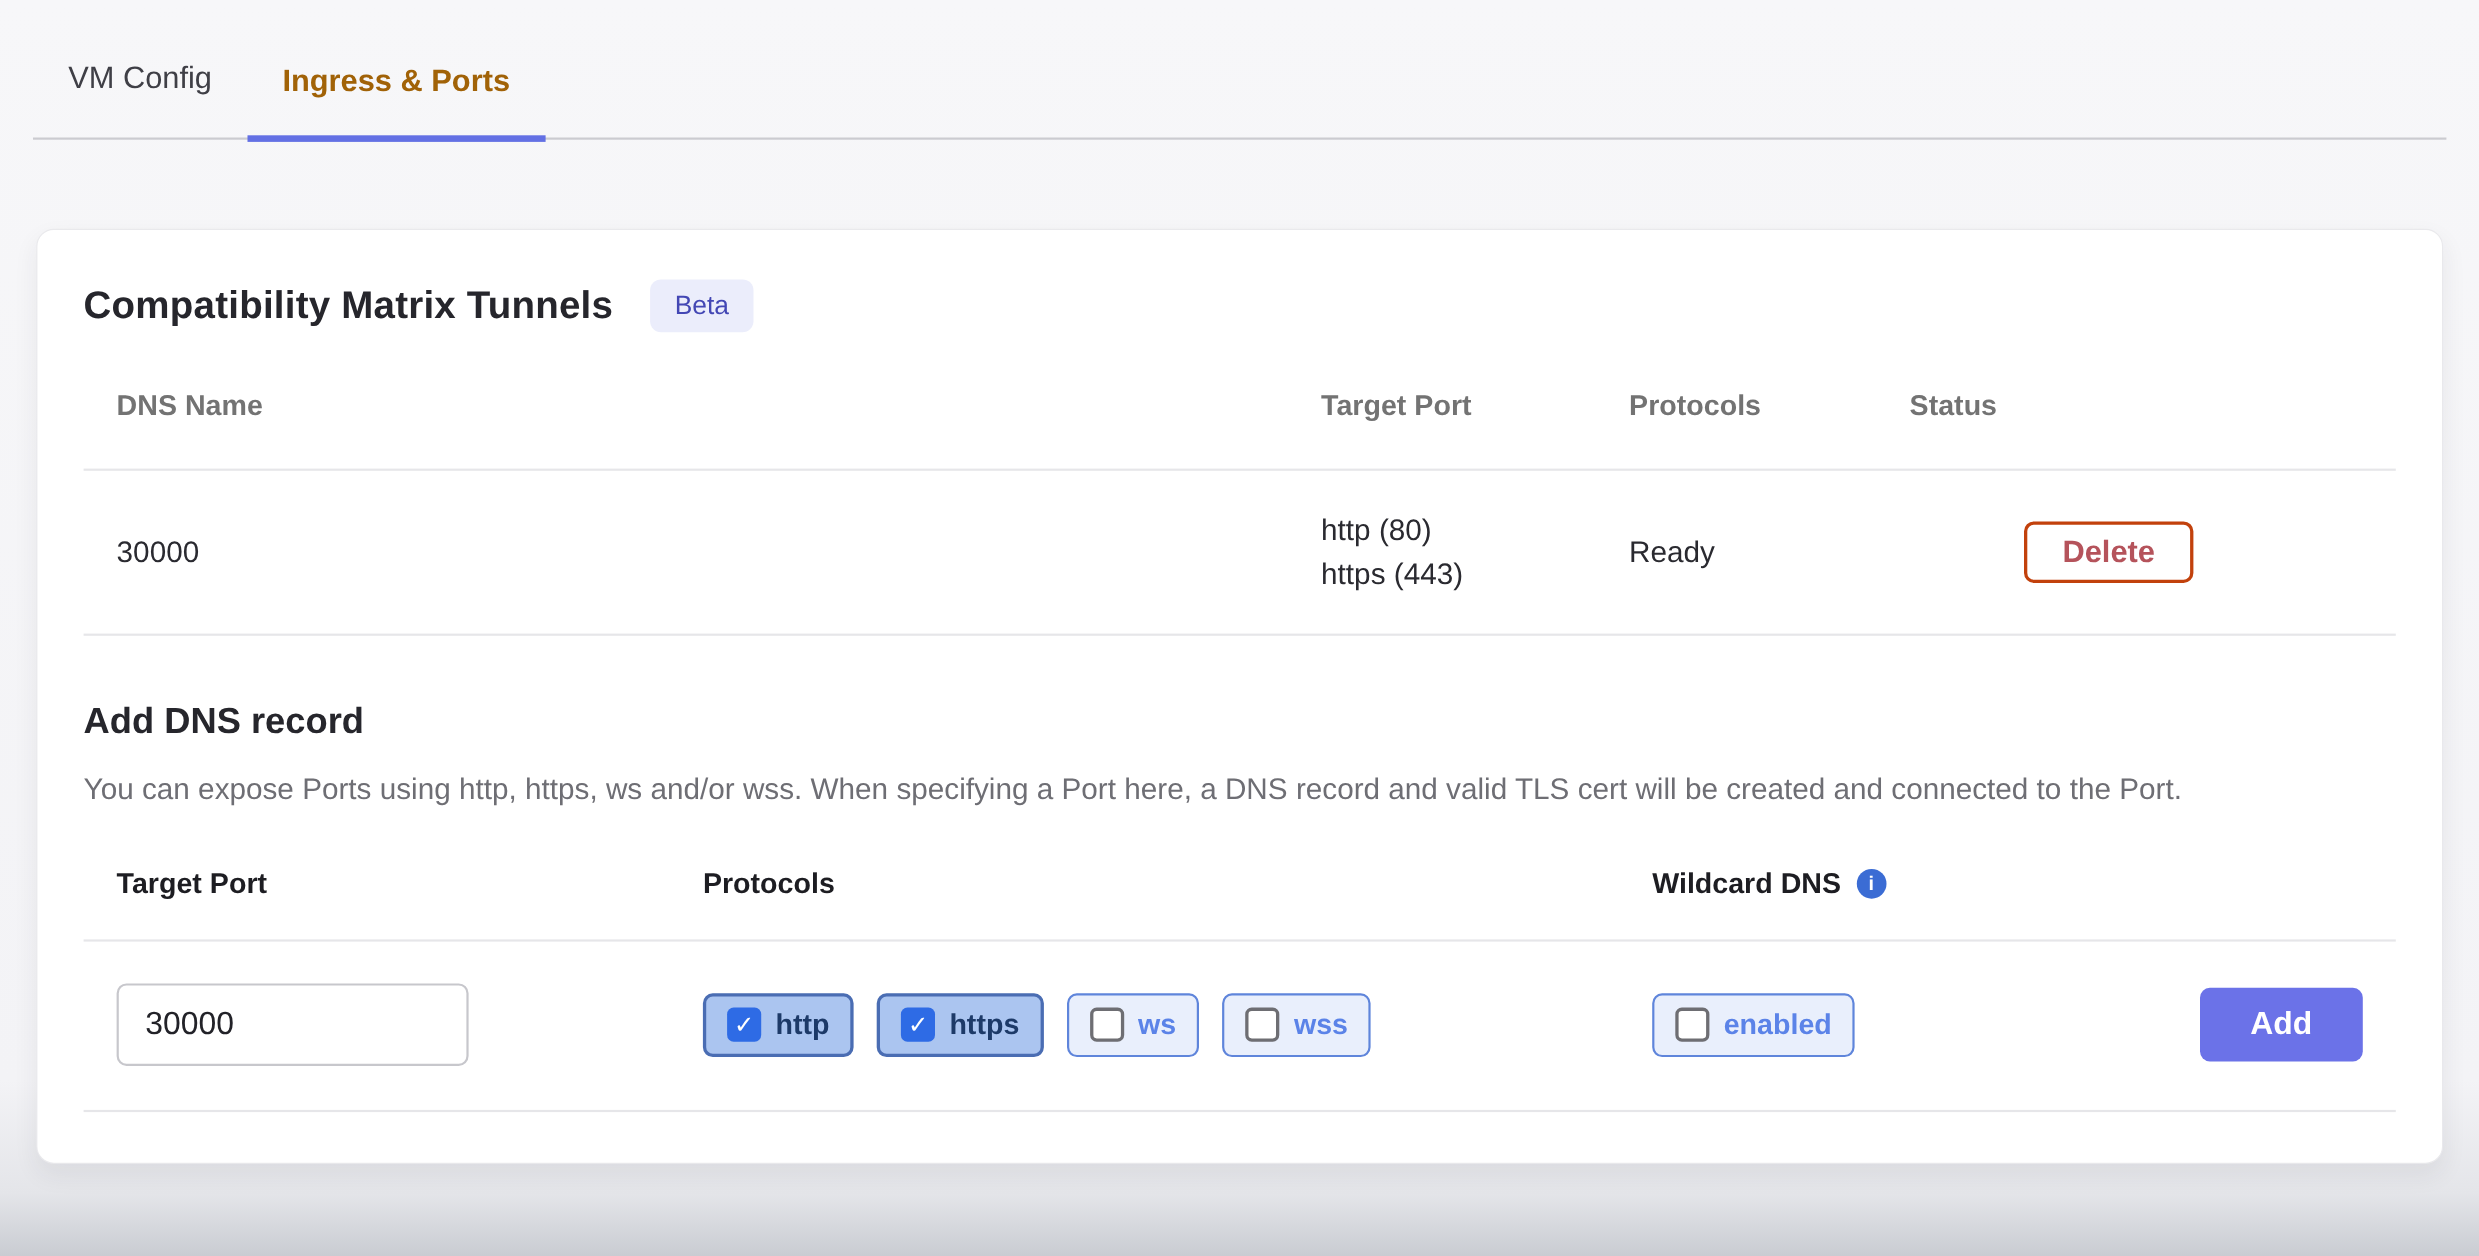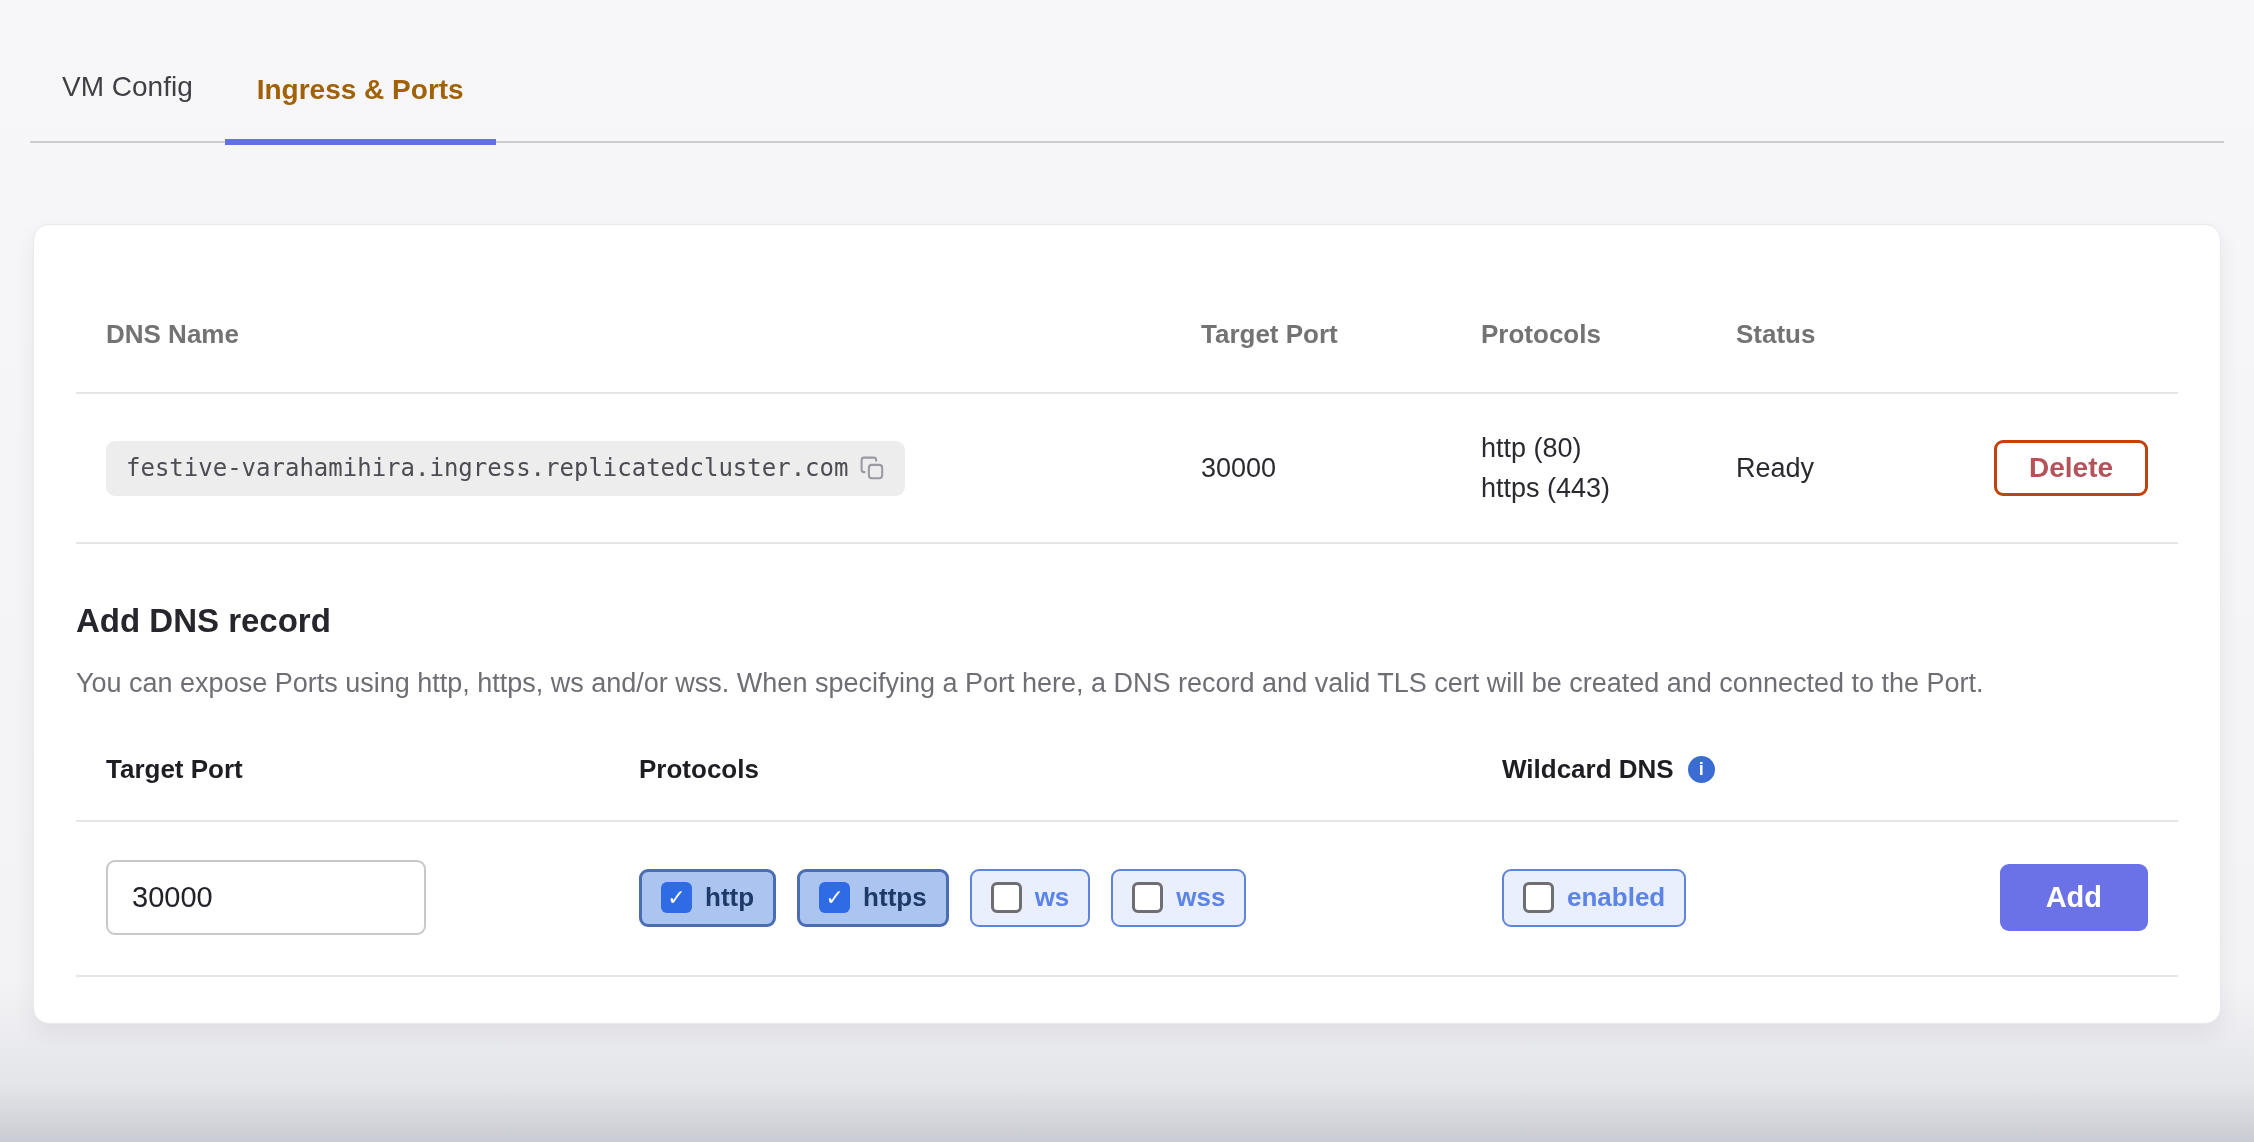--- a/index.html
+++ b/index.html
@@ -6,21 +6,21 @@
   html,body { width:2254px; height:1142px; overflow:hidden; }
   body {
     font-family:"Liberation Sans","DejaVu Sans",sans-serif;
     background:linear-gradient(to bottom,#f7f7f9 0%,#f3f3f6 86%,#e4e5e9 95%,#c9ccd2 100%);
     color:#2b2b31;
   }
 
   
   .tabbar {
     display:flex; align-items:flex-end;
-    margin:0 30px; height:143px;
+    margin:0 30px; height:127px;
     border-bottom:2px solid #cbcbd0;
   }
   .tab {
     font-size:28px; color:#3f3f46; cursor:pointer;
     padding:0 32px 38px 32px; white-space:nowrap;
   }
   .tab.active {
     color:#a16207; font-weight:700;
     padding-bottom:33px;
     border-bottom:6px solid #6370e4;
@@ -141,41 +141,34 @@
 </head>
 <body>
 
 <nav class="tabbar">
   <div class="tab">VM Config</div>
   <div class="tab active">Ingress &amp; Ports</div>
 </nav>
 
 <section class="card">
 
+  <div class="card-header">
+    <h1 class="card-title">Compatibility Matrix Tunnels</h1>
+    <span class="badge">Beta</span>
+  </div>
 
   <div class="trow thead">
     <div class="col">DNS Name</div>
     <div class="col">Target Port</div>
     <div class="col">Protocols</div>
     <div class="col">Status</div>
     <div class="col"></div>
   </div>
 
   <div class="trow tbody-row">
-    <div class="cell">
-      <span class="dns-pill">
-        <span class="dns-text">festive-varahamihira.ingress.replicatedcluster.com</span>
-        <span class="copy-icon">
-          <svg width="29" height="29" viewBox="0 0 24 24" fill="none" stroke="#9a9aa0" stroke-width="1.7" stroke-linecap="round" stroke-linejoin="round">
-            <rect x="9" y="9" width="11" height="11" rx="2.5"></rect>
-            <path d="M5.5 15H5a2 2 0 0 1-2-2V5a2 2 0 0 1 2-2h8a2 2 0 0 1 2 2v.5"></path>
-          </svg>
-        </span>
-      </span>
-    </div>
     <div class="cell">30000</div>
     <div class="cell protocols-cell">
       <div>http (80)</div>
       <div>https (443)</div>
     </div>
     <div class="cell">Ready</div>
     <div class="cell action-col">
       <button class="btn-delete">Delete</button>
     </div>
   </div>

